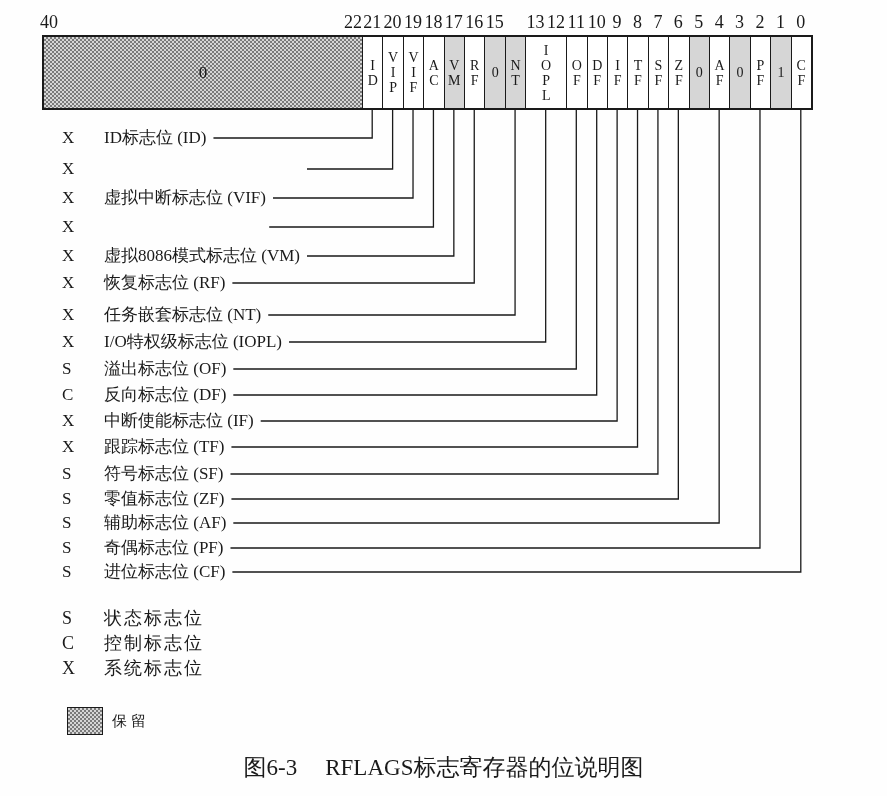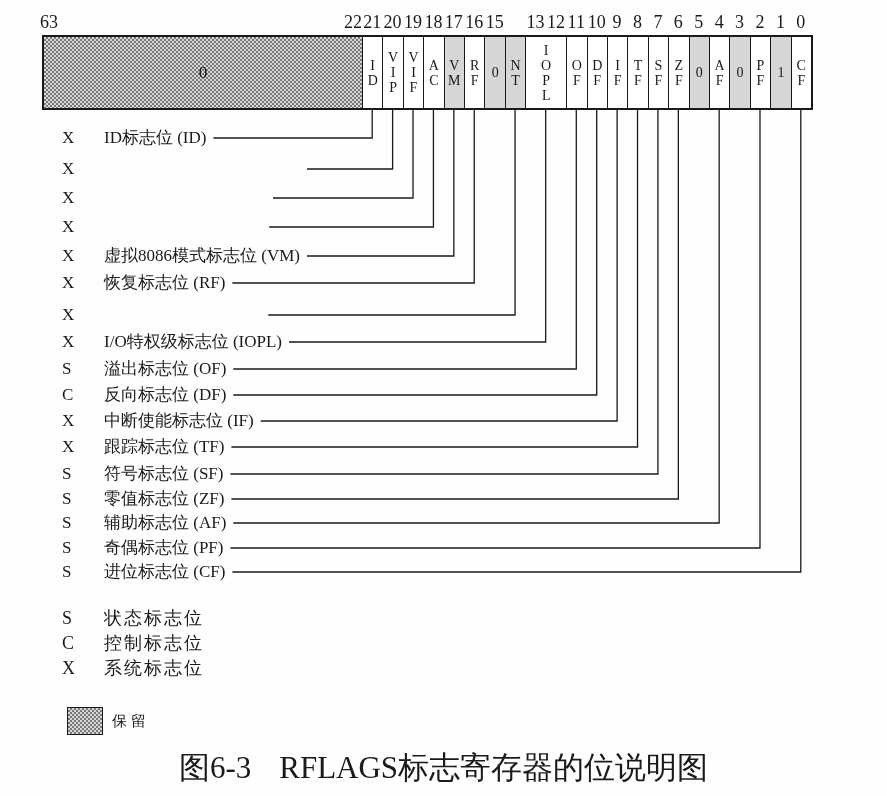--- a/index.html
+++ b/index.html
@@ -36,21 +36,21 @@
   .num63{position:absolute;left:40px;top:12px;font-size:18px;line-height:20px;}
   .num22{position:absolute;left:353px;top:12px;transform:translateX(-50%);font-size:18px;line-height:20px;}
   .frow{position:absolute;left:0;width:100%;height:22px;line-height:22px;font-size:17px;}
   .frow .code{position:absolute;left:62px;}
   .frow .flabel{position:absolute;left:104px;white-space:nowrap;}
   .legendrow{position:absolute;left:0;width:100%;height:24px;line-height:24px;font-size:18px;}
   .legendrow .code{position:absolute;left:62px;}
   .legendrow .flabel{position:absolute;left:104px;white-space:nowrap;letter-spacing:2px;}
   .swatch{position:absolute;left:67px;top:707px;width:36px;height:28px;border:1.5px solid #1a1a1a;box-sizing:border-box;}
   .swlabel{position:absolute;left:112px;top:709px;height:24px;line-height:24px;font-size:15px;letter-spacing:4px;}
-  .caption{position:absolute;left:0;top:751px;width:100%;text-align:center;font-size:31px;line-height:34px;}
+  .caption{position:absolute;left:0;top:751px;width:100%;text-align:center;font-size:23px;line-height:34px;}
   .caption .pre{margin-right:28px;}
   svg.lines{position:absolute;left:0;top:0;width:887px;height:796px;pointer-events:none;}
 </style>
 </head>
 <body>
 
 <div class="page">
 
   <svg class="lines" id="connector-svg">
       <path d="M 213.453125 138 H 372.20454545454544 V 110" fill="none" stroke="#1a1a1a" stroke-width="1.3"></path>
@@ -65,21 +65,21 @@
       <path d="M 233.3125 395 H 596.7045454545455 V 110" fill="none" stroke="#1a1a1a" stroke-width="1.3"></path>
       <path d="M 260.703125 421 H 617.1136363636365 V 110" fill="none" stroke="#1a1a1a" stroke-width="1.3"></path>
       <path d="M 231.421875 447 H 637.5227272727273 V 110" fill="none" stroke="#1a1a1a" stroke-width="1.3"></path>
       <path d="M 230.484375 474 H 657.9318181818182 V 110" fill="none" stroke="#1a1a1a" stroke-width="1.3"></path>
       <path d="M 231.421875 499 H 678.3409090909091 V 110" fill="none" stroke="#1a1a1a" stroke-width="1.3"></path>
       <path d="M 233.3125 523 H 719.159090909091 V 110" fill="none" stroke="#1a1a1a" stroke-width="1.3"></path>
       <path d="M 230.484375 548 H 759.9772727272727 V 110" fill="none" stroke="#1a1a1a" stroke-width="1.3"></path>
       <path d="M 232.375 572 H 800.7954545454546 V 110" fill="none" stroke="#1a1a1a" stroke-width="1.3"></path>
     </svg>
 
-  <span class="num63">63</span>
+  <span class="num63">40</span>
   <span class="num22">22</span>
   <div id="numbers-layer">
       <span class="bitnum" style="left: 372.205px;">21</span>
       <span class="bitnum" style="left: 392.614px;">20</span>
       <span class="bitnum" style="left: 413.023px;">19</span>
       <span class="bitnum" style="left: 433.432px;">18</span>
       <span class="bitnum" style="left: 453.841px;">17</span>
       <span class="bitnum" style="left: 474.25px;">16</span>
       <span class="bitnum" style="left: 494.659px;">15</span>
       <span class="bitnum" style="left: 515.068px; margin-top: 37px;">14</span>
@@ -192,34 +192,36 @@
   <div id="flag-rows">
       <div class="frow" style="top: 127px;">
         <span class="code">X</span>
         <span class="flabel">ID标志位 (ID)</span>
       </div>
       <div class="frow" style="top: 158px;">
         <span class="code">X</span>
       </div>
       <div class="frow" style="top: 187px;">
         <span class="code">X</span>
+        <span class="flabel">虚拟中断标志位 (VIF)</span>
       </div>
       <div class="frow" style="top: 216px;">
         <span class="code">X</span>
       </div>
       <div class="frow" style="top: 245px;">
         <span class="code">X</span>
         <span class="flabel">虚拟8086模式标志位 (VM)</span>
       </div>
       <div class="frow" style="top: 272px;">
         <span class="code">X</span>
         <span class="flabel">恢复标志位 (RF)</span>
       </div>
       <div class="frow" style="top: 304px;">
         <span class="code">X</span>
+        <span class="flabel">任务嵌套标志位 (NT)</span>
       </div>
       <div class="frow" style="top: 331px;">
         <span class="code">X</span>
         <span class="flabel">I/O特权级标志位 (IOPL)</span>
       </div>
       <div class="frow" style="top: 358px;">
         <span class="code">S</span>
         <span class="flabel">溢出标志位 (OF)</span>
       </div>
       <div class="frow" style="top: 384px;">

